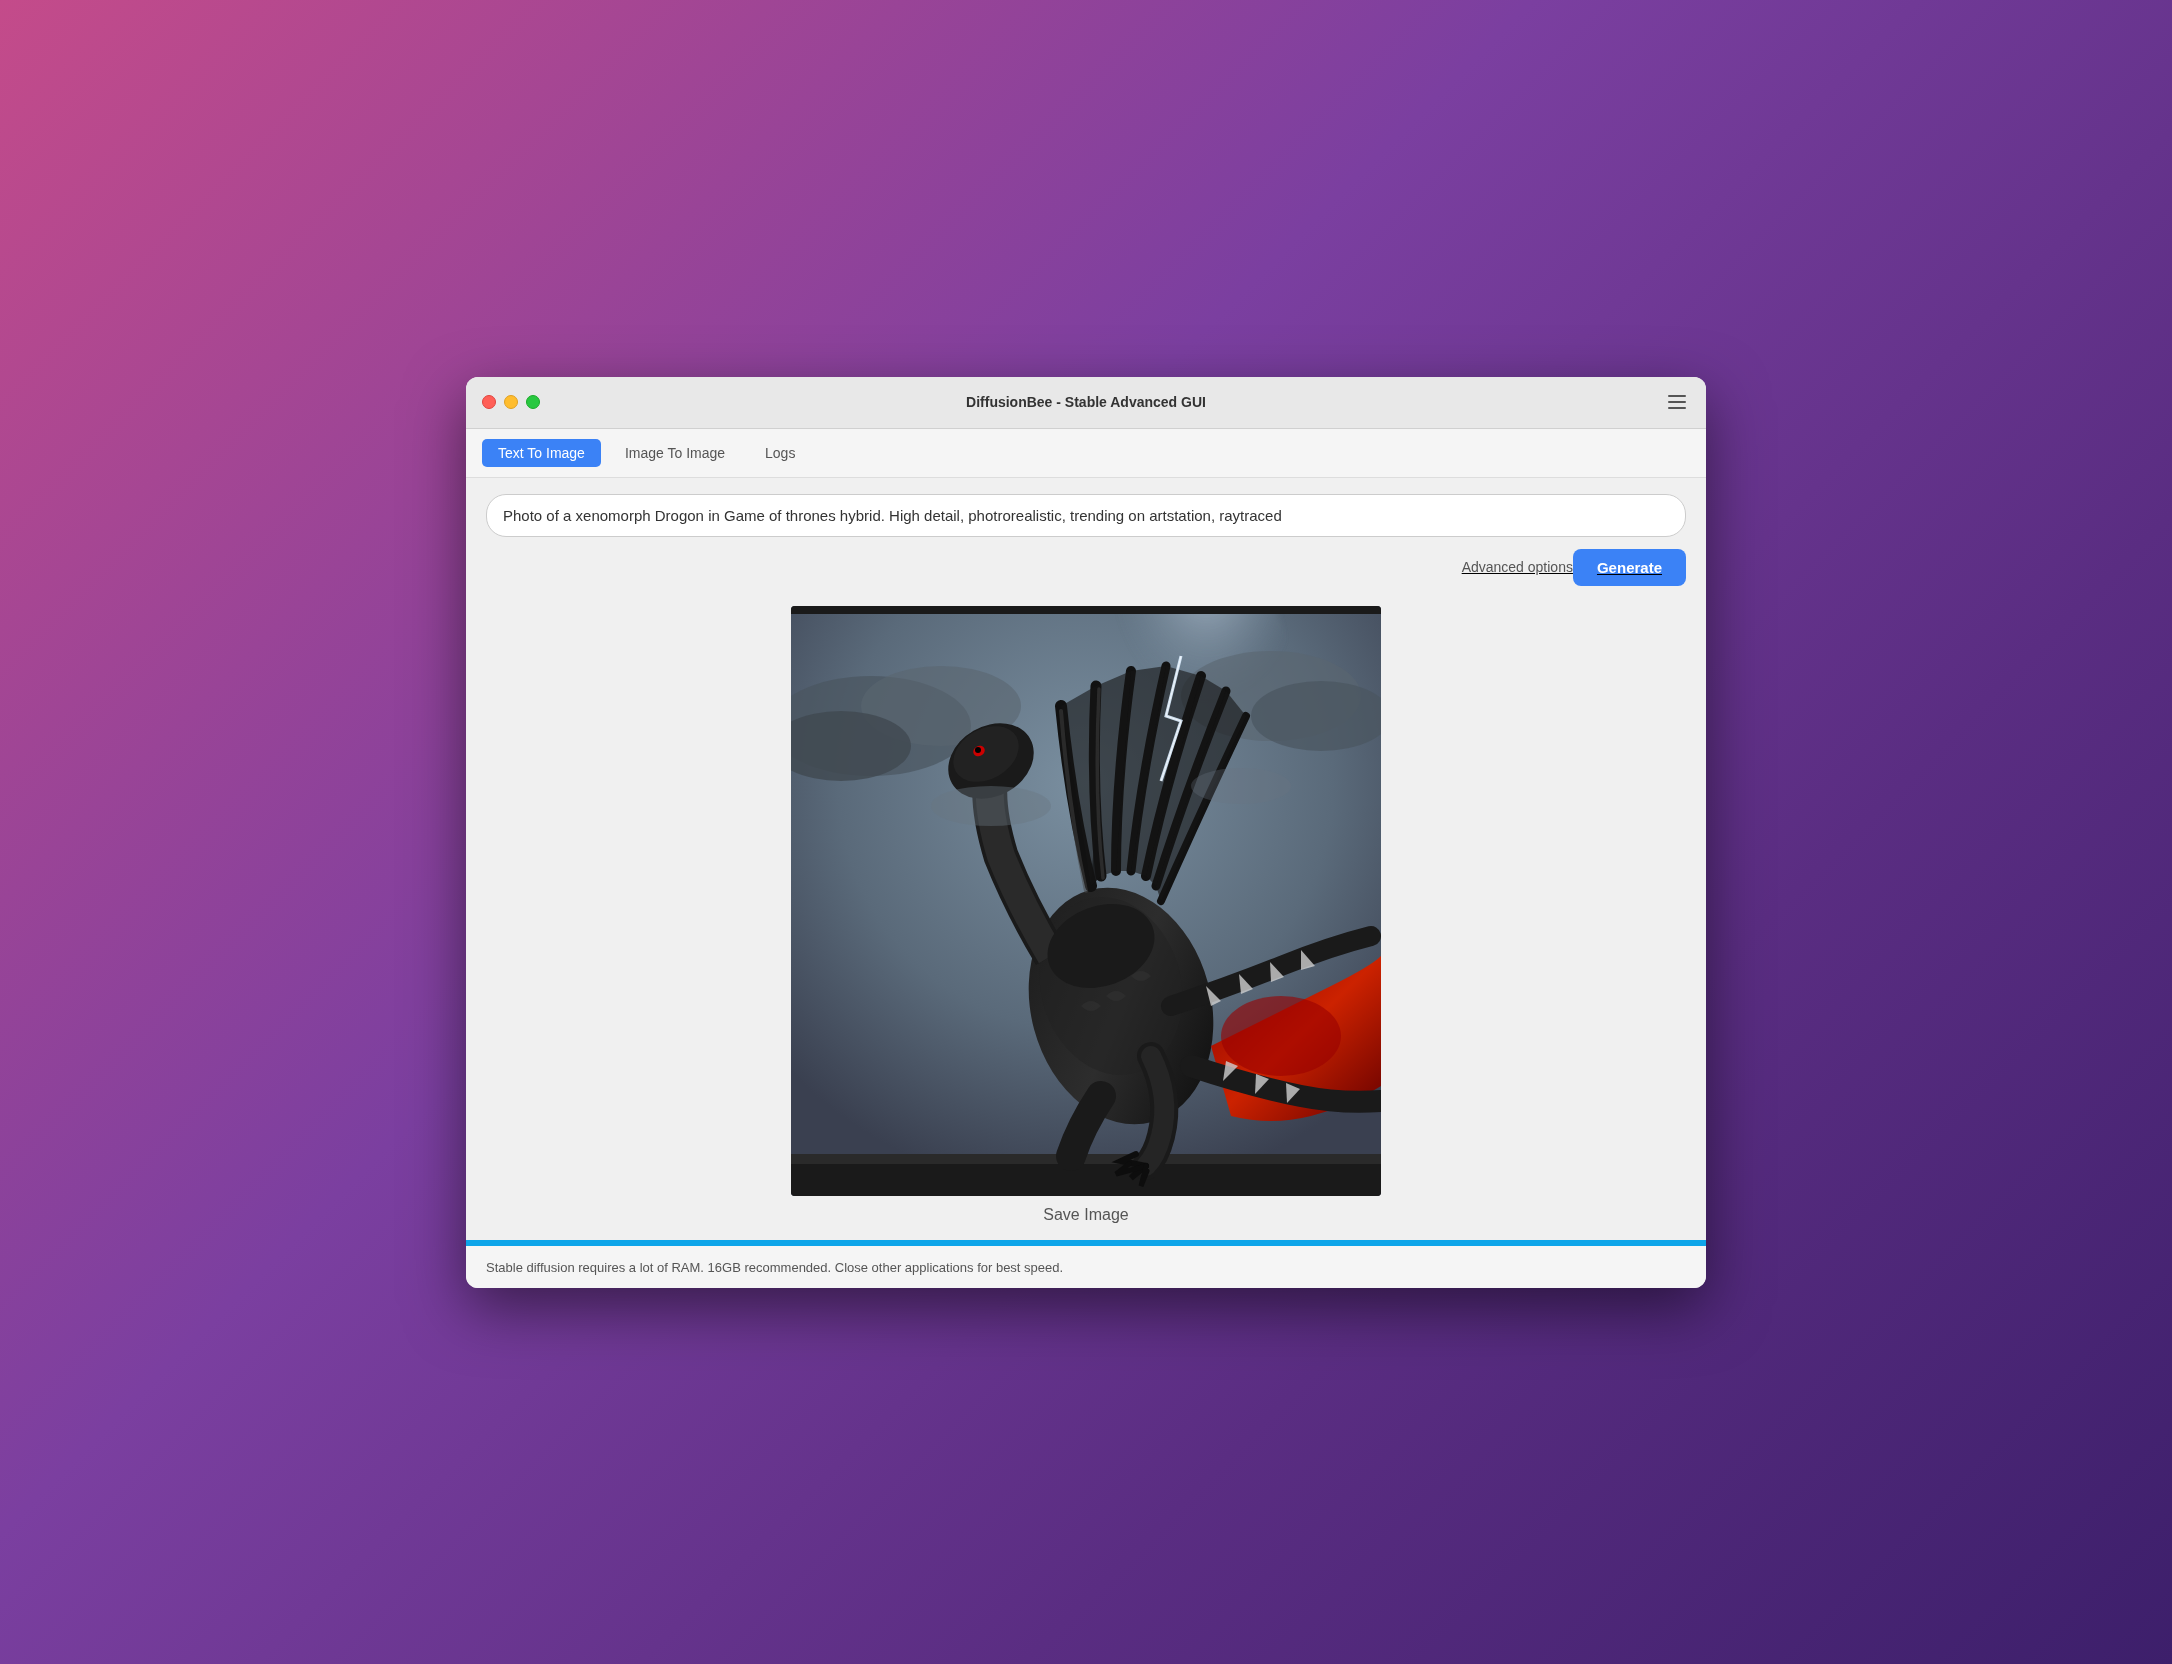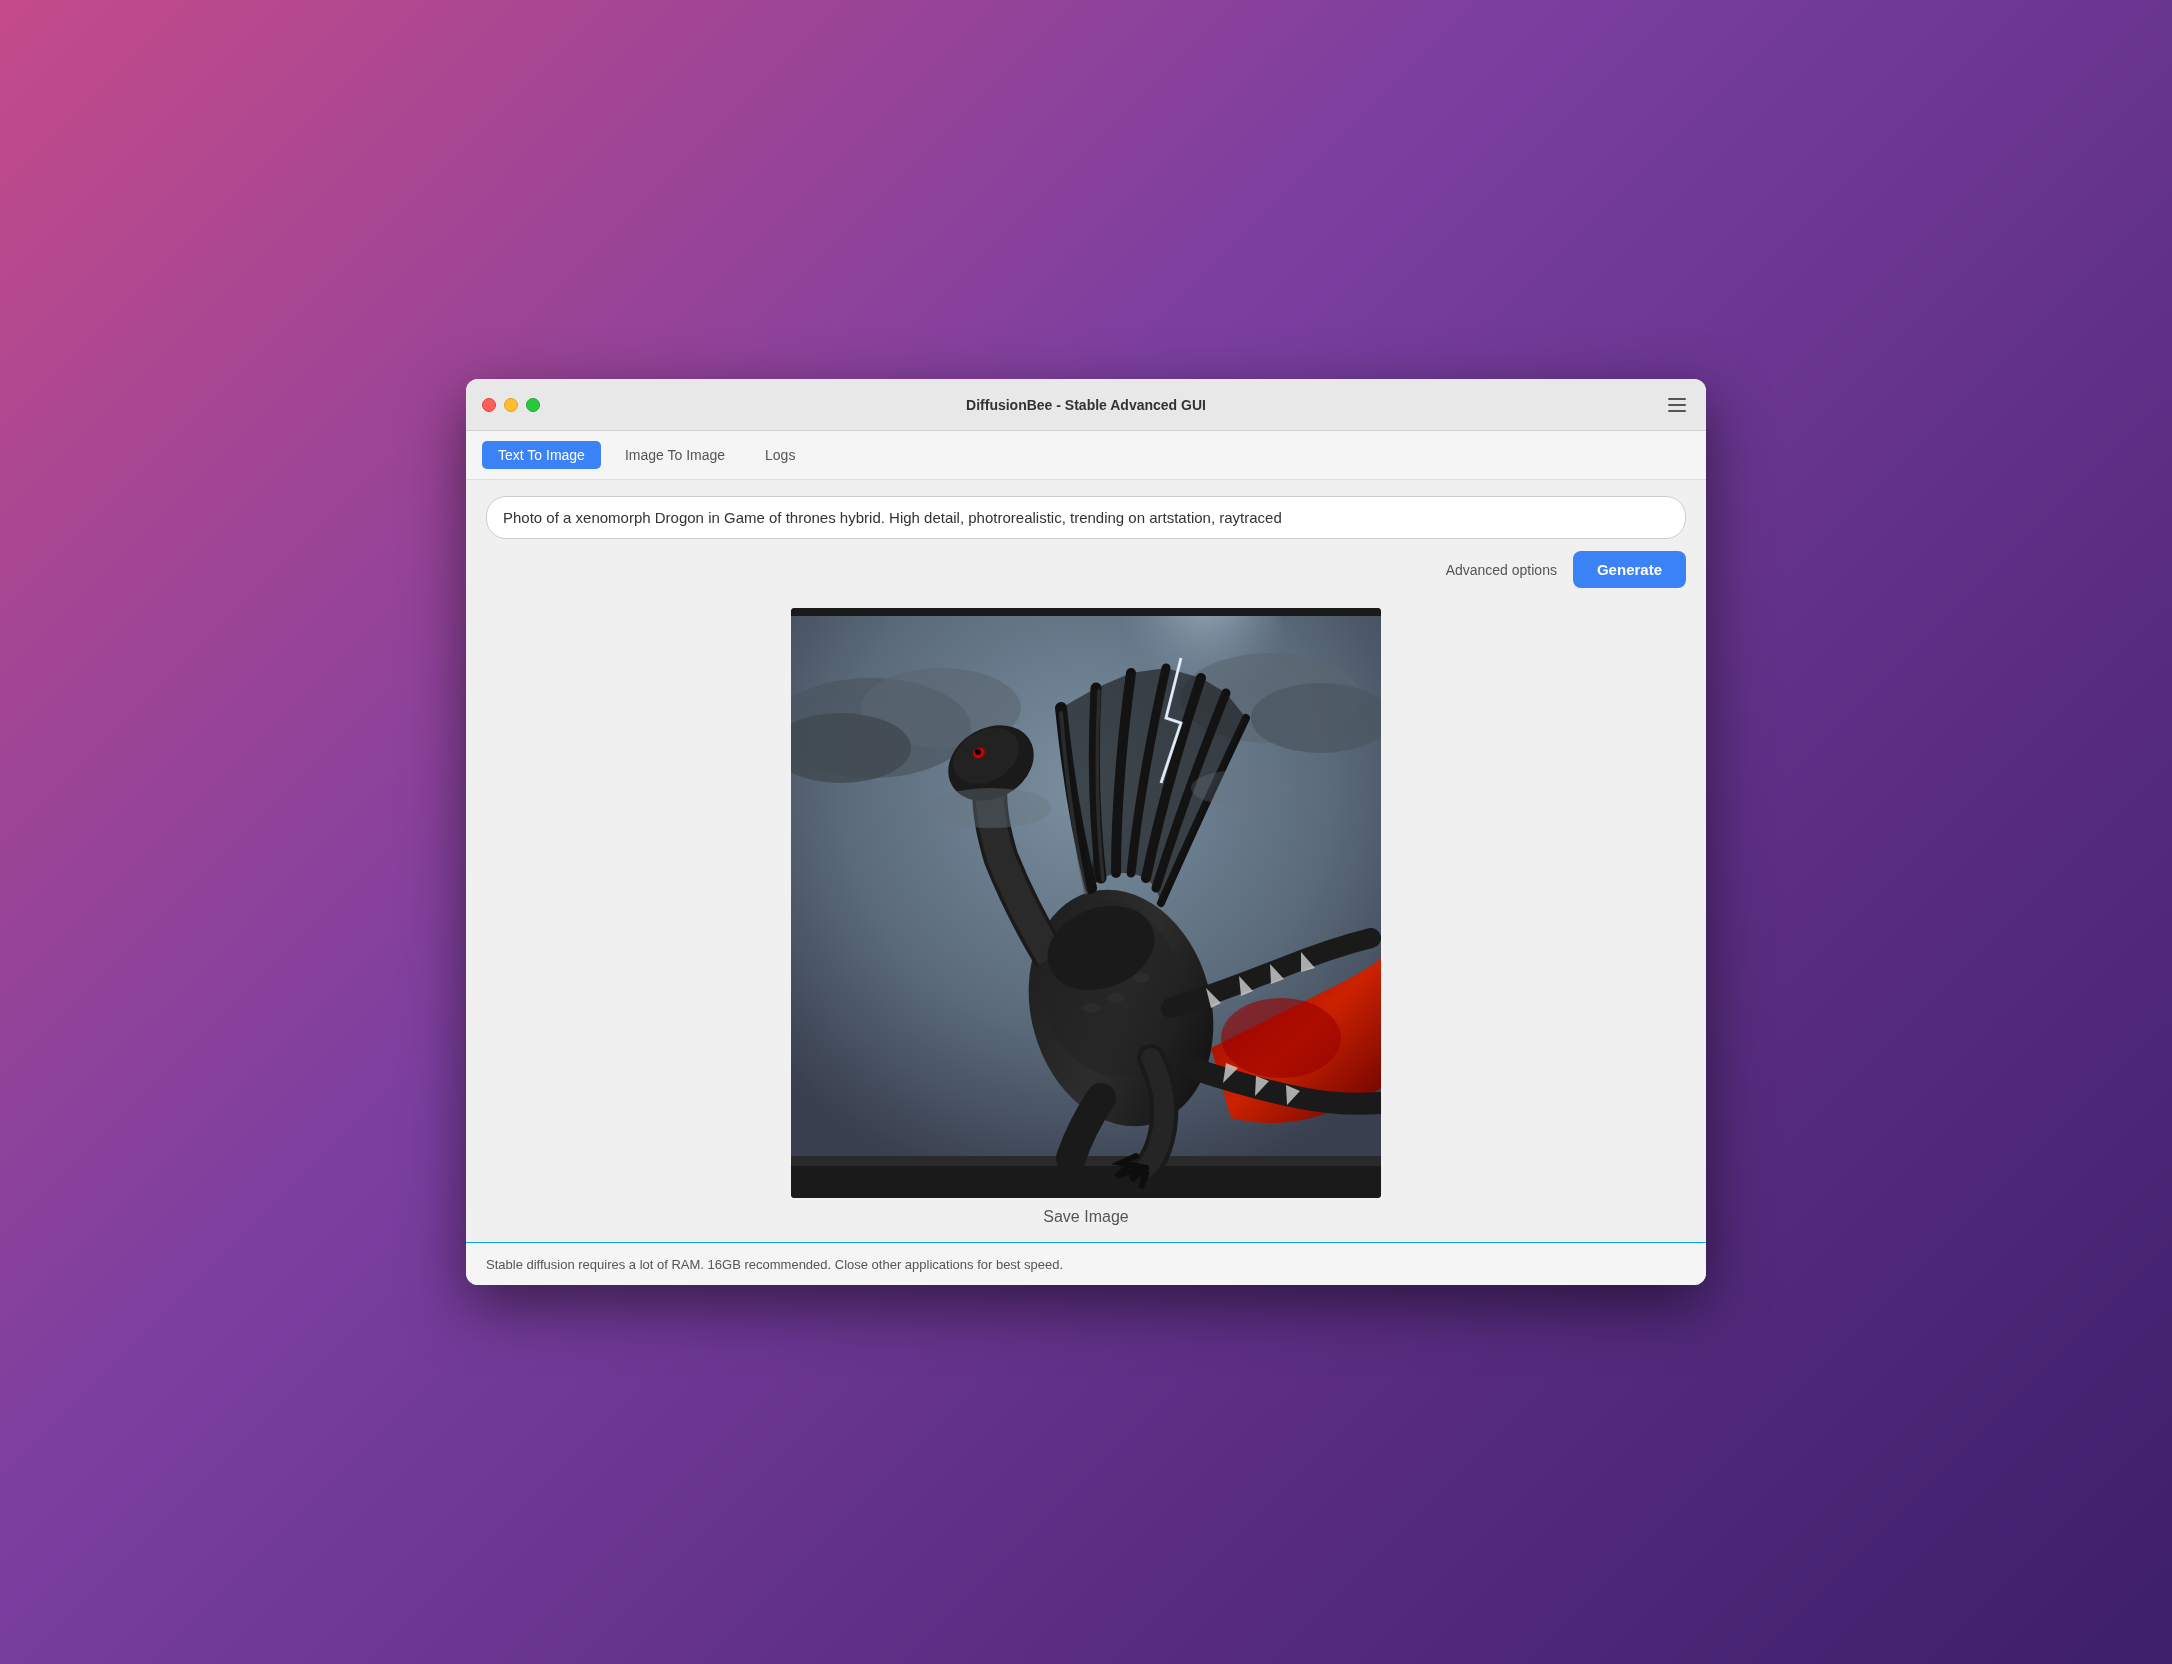--- a/index.html
+++ b/index.html
@@ -131,22 +131,23 @@
       background: white;
       color: #333;
       outline: none;
       font-family: inherit;
     }
 
     .options-row {
       display: flex;
       justify-content: flex-end;
       align-items: center;
-      gap: 16px;
+      gap: 0;
       margin-bottom: 20px;
+      text-decoration: underline;
     }
 
     .advanced-options-link {
       font-size: 14px;
       color: #555;
       cursor: pointer;
       text-decoration: none;
     }
 
     .generate-btn {
@@ -180,21 +181,21 @@
     .save-image-link {
       margin-top: 10px;
       font-size: 16px;
       color: #555;
       cursor: pointer;
       text-decoration: none;
     }
 
     .status-bar {
       padding: 12px 20px;
-      border-top: 1px solid #0ea5e9;
+      border-top: 6px solid #0ea5e9;
       background: #f5f5f5;
     }
 
     .status-text {
       font-size: 13px;
       color: #555;
     }
 
     
     .creature-svg {

